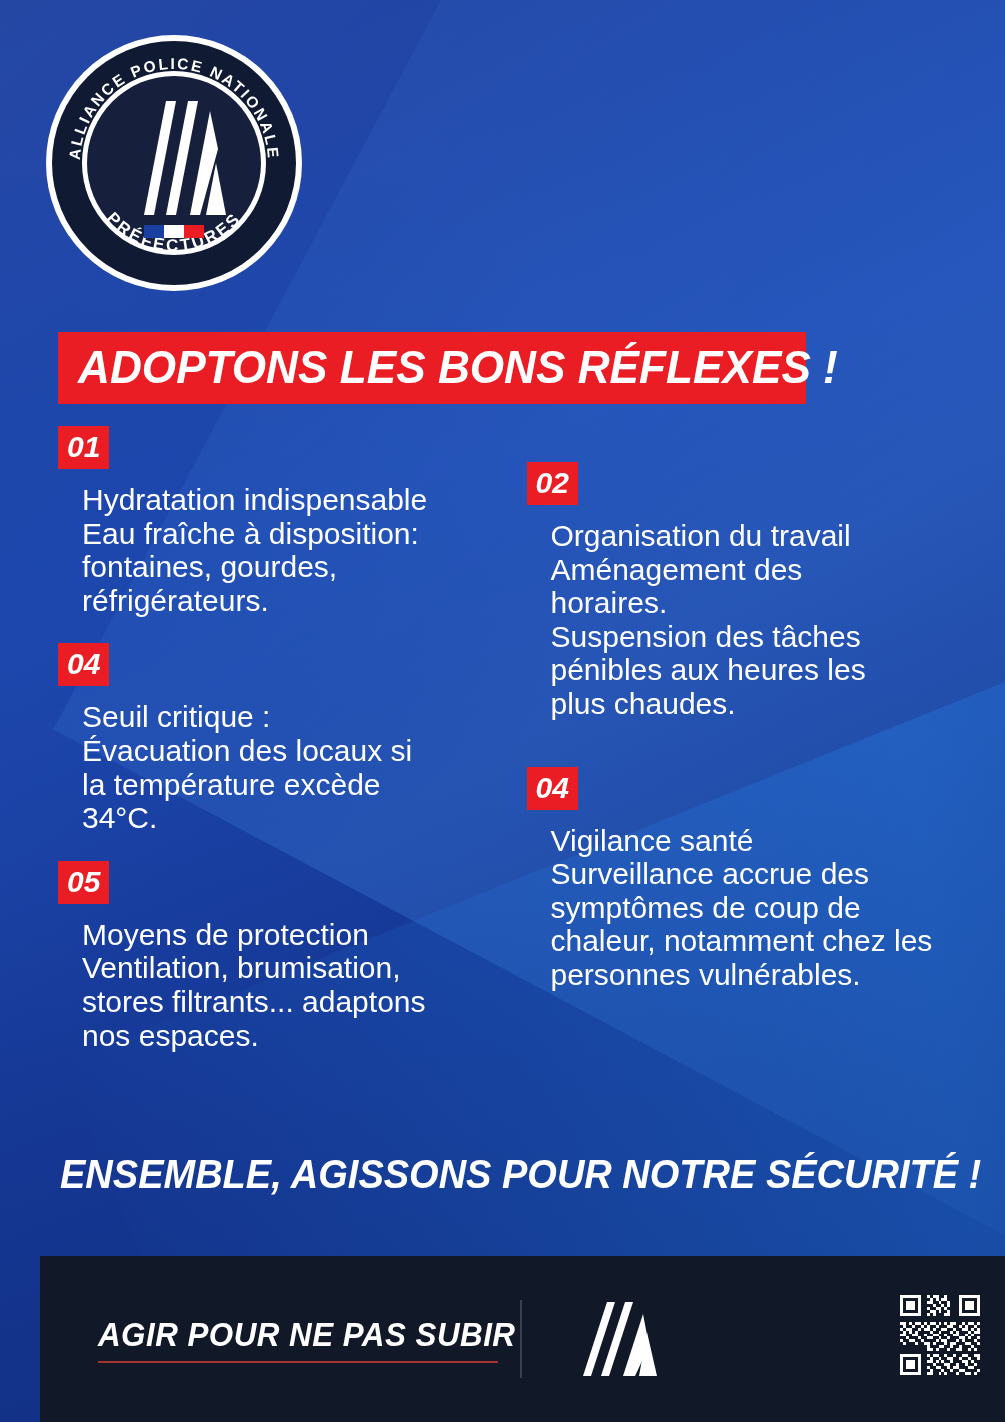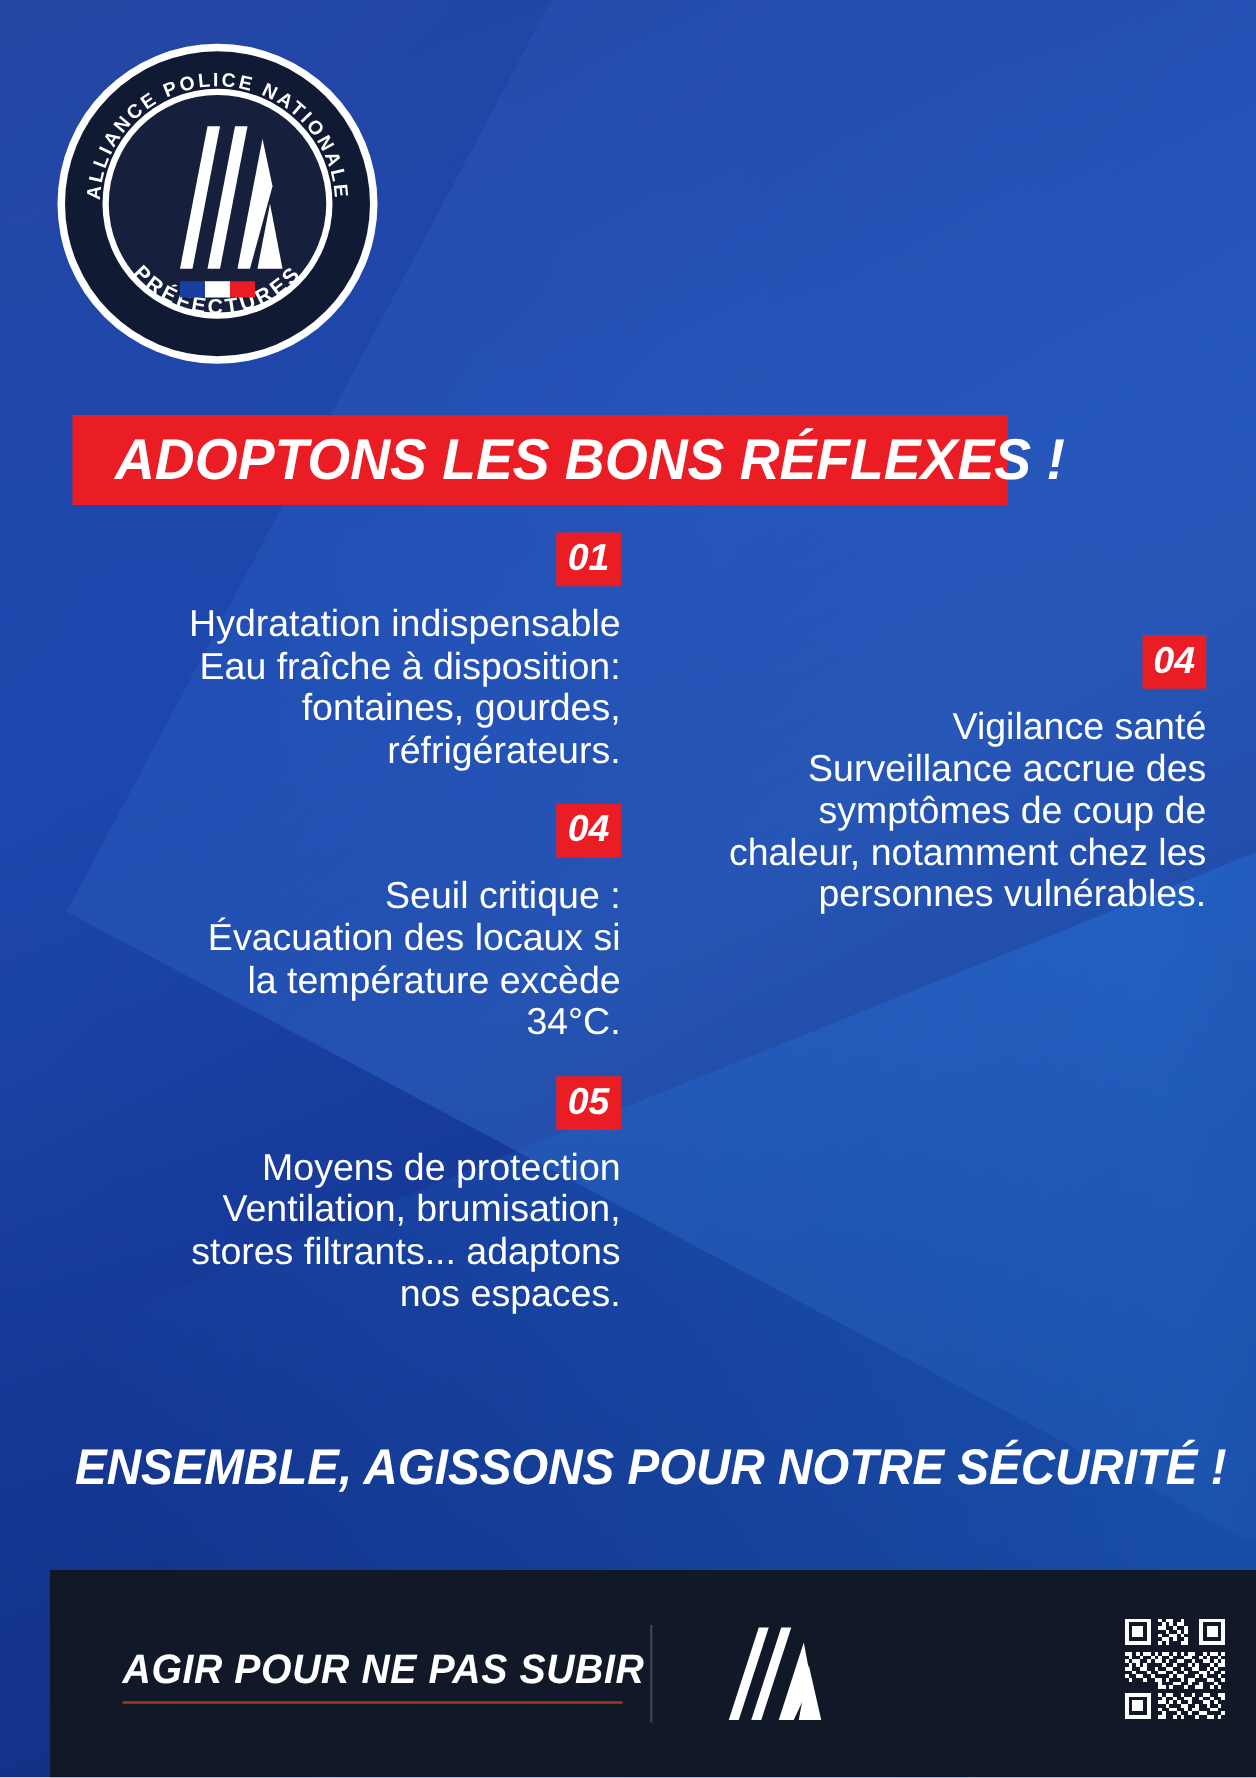--- a/index.html
+++ b/index.html
@@ -69,21 +69,21 @@
     transform-origin: left center;
     text-transform: uppercase;
   }
 
   
   .banner {
     position: relative;
     margin: 32px 0 0 58px;
     width: 748px;
     background: #ea1d24;
-    padding: 12px 18px 14px 34px;
+    padding: 12px 18px 14px 20px;
   }
   .banner-text {
     font-family: "Liberation Sans Narrow", "Liberation Sans", sans-serif;
     font-weight: 800;
     font-style: italic;
     color: #ffffff;
     font-size: 46px;
     line-height: 1;
     letter-spacing: 0px;
     transform: scaleX(0.96);
@@ -92,21 +92,20 @@
     white-space: nowrap;
   }
 
   
   .content {
     position: relative;
     margin-top: 22px;
     padding: 0 40px 0 58px;
     display: flex;
     gap: 30px;
-    text-align: right;
   }
   .col { width: 440px; position: relative; }
   .col-right { padding-top: 36px; }
 
   .item { margin-bottom: 26px; }
   .num {
     display: inline-block;
     background: #ea1d24;
     color: #ffffff;
     font-family: "Liberation Sans Narrow", "Liberation Sans", sans-serif;
@@ -251,20 +250,29 @@
       </div>
       <div class="item">
         <div class="num">05</div>
         <div class="item-text">Moyens de protection
 Ventilation, brumisation,
 stores filtrants... adaptons
 nos espaces.</div>
       </div>
     </div>
     <div class="col col-right">
+      <div class="item">
+        <div class="num">02</div>
+        <div class="item-text">Organisation du travail
+Aménagement des
+horaires.
+Suspension des tâches
+pénibles aux heures les
+plus chaudes.</div>
+      </div>
       <div class="item" style="margin-top:46px">
         <div class="num">04</div>
         <div class="item-text">Vigilance santé
 Surveillance accrue des
 symptômes de coup de
 chaleur, notamment chez les
 personnes vulnérables.</div>
       </div>
     </div>
   </div>

